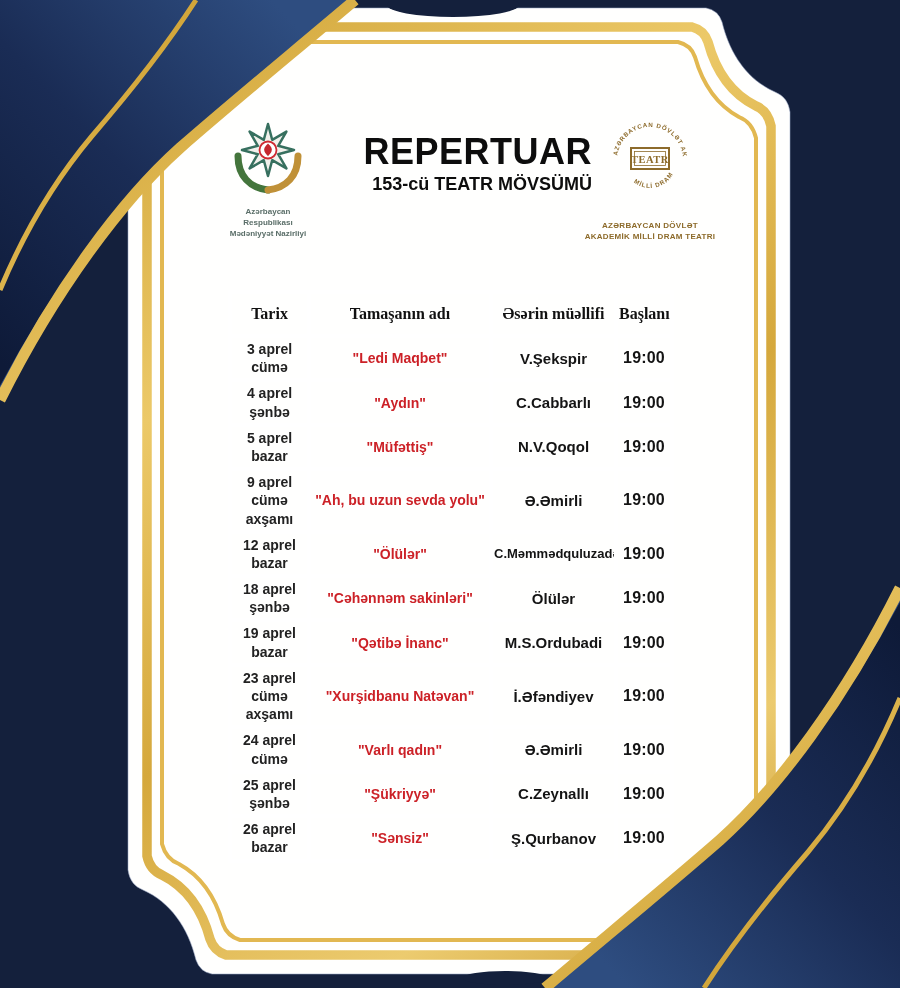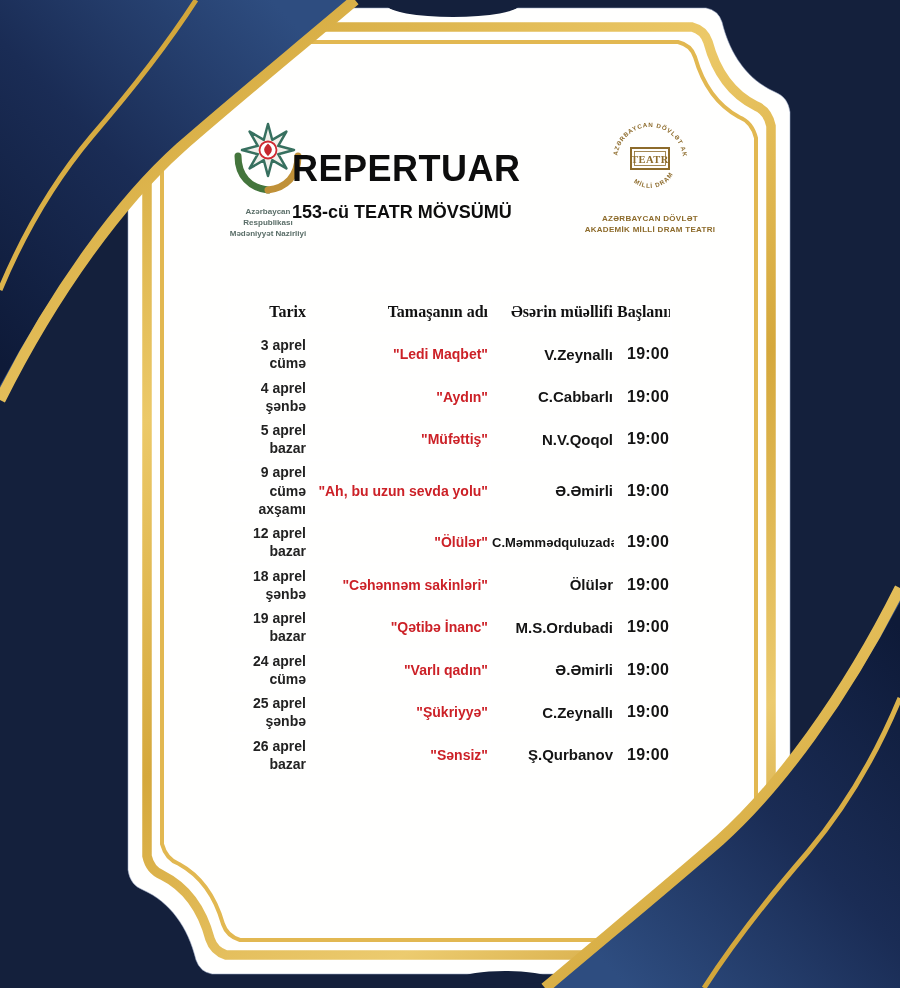--- a/index.html
+++ b/index.html
@@ -8,33 +8,33 @@
          font-family:"Liberation Sans","DejaVu Sans",sans-serif;}
   .bg{position:absolute;left:0;top:0;z-index:0;}
   .content{position:absolute;left:0;top:0;width:900px;height:988px;z-index:5;}
 
   
   .ministry{position:absolute;left:224px;top:116px;width:88px;text-align:center;}
   .ministry .caption{margin-top:9px;font-size:8px;line-height:1.35;font-weight:bold;color:#5a6e68;}
 
   
   .theatre{position:absolute;left:600px;top:116px;width:100px;text-align:center;}
-  .theatre .caption{margin-top:9px;font-size:8px;line-height:1.4;font-weight:bold;color:#8d6b2b;
+  .theatre .caption{margin-top:16px;font-size:8px;line-height:1.4;font-weight:bold;color:#8d6b2b;
                     letter-spacing:.3px;width:170px;margin-left:-35px;}
 
   
-  .titleblock{position:absolute;left:292px;top:150px;width:300px;text-align:left;color:#0d0d0d;}
+  .titleblock{position:absolute;left:292px;top:133px;width:300px;text-align:right;color:#0d0d0d;}
   .t1{font-size:36px;font-weight:bold;letter-spacing:.5px;line-height:38px;}
   .t2{font-size:27px;font-weight:bold;line-height:33px;}
-  .t3{font-size:18px;font-weight:bold;line-height:26px;margin-top:11px;}
+  .t3{font-size:18px;font-weight:bold;line-height:26px;}
 
   
   table.sched{position:absolute;left:228px;top:290px;width:442px;height:487px;
               border-collapse:collapse;table-layout:fixed;background:transparent;}
-  table.sched td,table.sched th{border:2px solid #ffffff;text-align:right;vertical-align:middle;
+  table.sched td,table.sched th{border:4px solid #ffffff;text-align:center;vertical-align:middle;
               padding:2px 1px;overflow:hidden;}
   table.sched th{font-family:"Liberation Serif","DejaVu Serif",serif;font-size:16px;
               font-weight:bold;color:#111;height:36px;}
   td.c-date{font-size:14px;font-weight:bold;color:#222;line-height:1.3;}
   td.c-play{font-size:14px;font-weight:bold;color:#cc2127;white-space:nowrap;}
   td.c-play.shrink{font-size:12.5px;}
   td.c-author{font-size:15px;font-weight:bold;color:#141414;white-space:nowrap;}
   td.c-author.shrink{font-size:13px;}
   td.c-time{font-size:16px;font-weight:bold;color:#141414;letter-spacing:.2px;}
 </style>
@@ -147,21 +147,21 @@
           <th>Başlanır</th>
         </tr>
       </thead>
       <tbody>
           <tr>
             <td class="c-date">
               <div>3 aprel</div>
               <div>cümə</div>
             </td>
             <td class="c-play">"Ledi Maqbet"</td>
-            <td class="c-author">V.Zeynallı</td>
+            <td class="c-author">V.Şekspir</td>
             <td class="c-time">19:00</td>
           </tr>
           <tr>
             <td class="c-date">
               <div>4 aprel</div>
               <div>şənbə</div>
             </td>
             <td class="c-play">"Aydın"</td>
             <td class="c-author">C.Cabbarlı</td>
             <td class="c-time">19:00</td>
@@ -206,20 +206,29 @@
             <td class="c-date">
               <div>19 aprel</div>
               <div>bazar</div>
             </td>
             <td class="c-play">"Qətibə İnanc"</td>
             <td class="c-author">M.S.Ordubadi</td>
             <td class="c-time">19:00</td>
           </tr>
           <tr>
             <td class="c-date">
+              <div>23 aprel</div>
+              <div>cümə axşamı</div>
+            </td>
+            <td class="c-play">"Xurşidbanu Natəvan"</td>
+            <td class="c-author">İ.Əfəndiyev</td>
+            <td class="c-time">19:00</td>
+          </tr>
+          <tr>
+            <td class="c-date">
               <div>24 aprel</div>
               <div>cümə</div>
             </td>
             <td class="c-play">"Varlı qadın"</td>
             <td class="c-author">Ə.Əmirli</td>
             <td class="c-time">19:00</td>
           </tr>
           <tr>
             <td class="c-date">
               <div>25 aprel</div>

